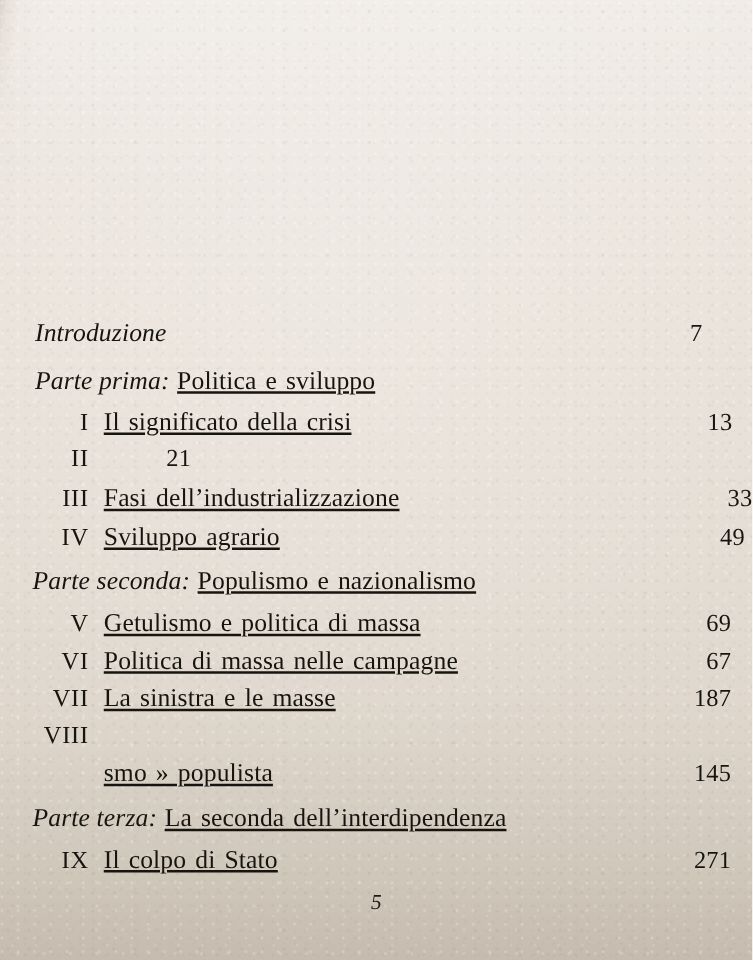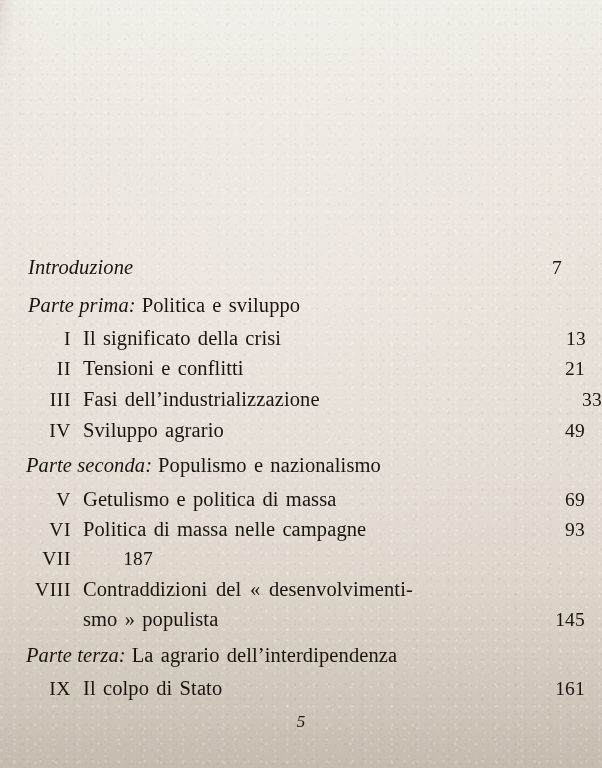--- a/index.html
+++ b/index.html
@@ -97,21 +97,21 @@
   .part-label {
     font-style: italic;
   }
   .part-rest {
     font-style: normal;
   }
   .intro-label {
     font-style: italic;
   }
 
-  .word-sp { word-spacing: 2.0px; }
+  .word-sp { word-spacing: 2.0px; text-decoration: underline; }
   .word-sp-wide { word-spacing: 3.4px; }
 
   .folio {
     position: absolute;
     top: 712px;
     left: 0;
     width: 602px;
     text-align: center;
     font-size: 17px;
     font-style: italic;
@@ -140,77 +140,76 @@
     </div>
 
     <div class="row" style="position:absolute; left:23px; top:328px; width:579px;">
       <div class="num-col">I</div>
       <div class="title-col word-sp">Il significato della crisi</div>
       <div class="page-col" style="padding-right:16px;">13</div>
     </div>
 
     <div class="row" style="position:absolute; left:23px; top:358px; width:579px;">
       <div class="num-col">II</div>
-      <div class="title-col word-sp">Tensioni e conflitti</div>
       <div class="page-col" style="padding-right:17px;">21</div>
     </div>
 
     <div class="row" style="position:absolute; left:23px; top:389px; width:579px;">
       <div class="num-col">III</div>
       <div class="title-col word-sp">Fasi dell’industrializzazione</div>
       <div class="page-col" style="">33</div>
     </div>
 
     <div class="row" style="position:absolute; left:23px; top:420px; width:579px;">
       <div class="num-col">IV</div>
       <div class="title-col word-sp">Sviluppo agrario</div>
-      <div class="page-col" style="padding-right:17px;">49</div>
+      <div class="page-col" style="padding-right:6px;">49</div>
     </div>
 
     <div class="row part-head" style="position:absolute; left:0; top:455px; width:602px;">
       <div class="title-col" style="padding-left:26px;">
         <span class="part-label">Parte seconda:</span><span class="part-rest word-sp" style="margin-left:6px;">Populismo e nazionalismo</span>
       </div>
     </div>
 
     <div class="row" style="position:absolute; left:23px; top:489px; width:579px;">
       <div class="num-col">V</div>
       <div class="title-col word-sp">Getulismo e politica di massa</div>
       <div class="page-col" style="padding-right:17px;">69</div>
     </div>
 
     <div class="row" style="position:absolute; left:23px; top:519px; width:579px;">
       <div class="num-col">VI</div>
       <div class="title-col word-sp">Politica di massa nelle campagne</div>
-      <div class="page-col" style="padding-right:17px;">93</div>
+      <div class="page-col" style="padding-right:17px;">67</div>
     </div>
 
     <div class="row" style="position:absolute; left:23px; top:549px; width:579px;">
       <div class="num-col">VII</div>
+      <div class="title-col word-sp">La sinistra e le masse</div>
       <div class="page-col" style="padding-right:17px;">187</div>
     </div>
 
     <div class="row" style="position:absolute; left:23px; top:579px; width:579px;align-items:flex-end;">
       <div class="num-col">VIII</div>
-      <div class="title-col word-sp-wide">Contraddizioni del « desenvolvimenti-</div>
     </div>
     <div class="row" style="position:absolute; left:23px; top:609px; width:579px;">
       <div class="num-col"></div>
       <div class="title-col word-sp">smo » populista</div>
       <div class="page-col" style="padding-right:17px;">145</div>
     </div>
 
     <div class="row part-head" style="position:absolute; left:0; top:645px; width:602px;">
       <div class="title-col" style="padding-left:26px;">
-        <span class="part-label">Parte terza:</span><span class="part-rest word-sp" style="margin-left:6px;">La agrario dell’interdipendenza</span>
+        <span class="part-label">Parte terza:</span><span class="part-rest word-sp" style="margin-left:6px;">La seconda dell’interdipendenza</span>
       </div>
     </div>
 
     <div class="row" style="position:absolute; left:23px; top:678px; width:579px;">
       <div class="num-col">IX</div>
       <div class="title-col word-sp">Il colpo di Stato</div>
-      <div class="page-col" style="padding-right:17px;">161</div>
+      <div class="page-col" style="padding-right:17px;">271</div>
     </div>
 
   </div>
 
   <div class="folio">5</div>
 </div>
 
 </body></html>

